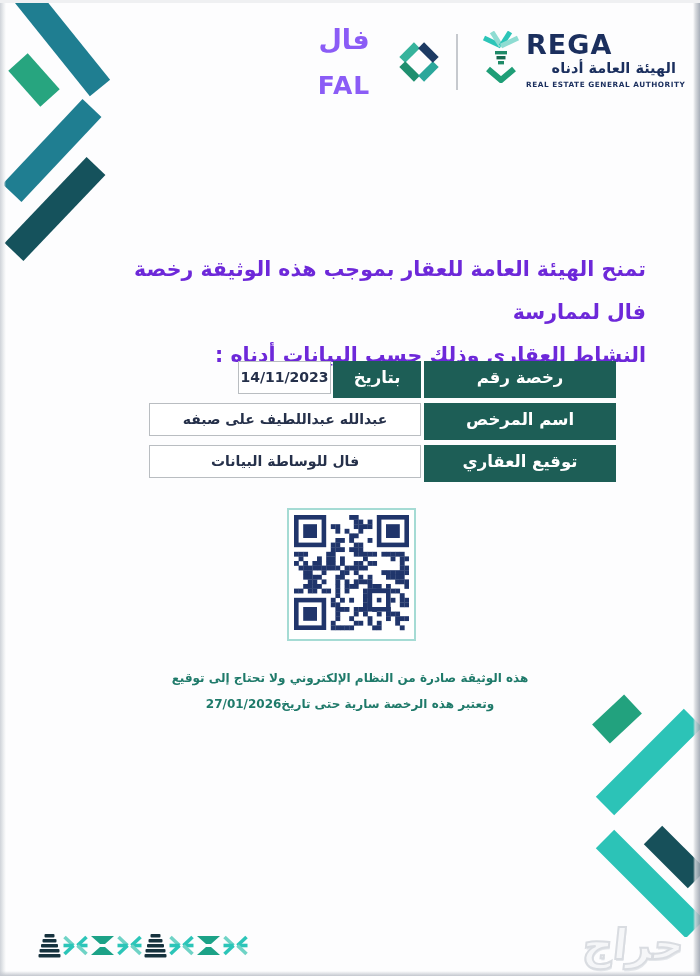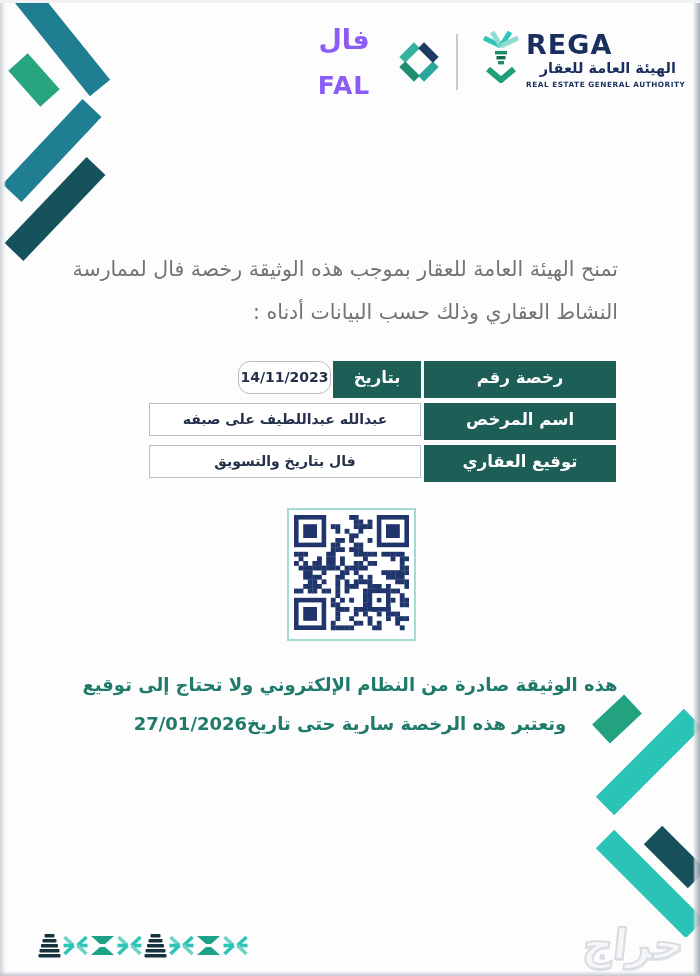--- a/index.html
+++ b/index.html
@@ -32,54 +32,54 @@
   .header-divider { position:absolute; left:456px; top:34px; width:2px; height:56px; background:#c6c9ce; }
 
   .rega-logo { position:absolute; left:481px; top:31px; width:196px; height:66px; display:flex; }
   .rega-text { margin-left:5px; width:150px; color:#1b2f5e; }
   .rega-name { display:block; font-size:27px; font-weight:700; letter-spacing:1px; line-height:1; }
   .rega-ar { display:block; font-size:14.5px; font-weight:700; text-align:right; direction:rtl; margin-top:3px; line-height:1.1; }
   .rega-en { display:block; font-size:7.3px; font-weight:700; letter-spacing:.55px; margin-top:3px; white-space:nowrap; }
 
   
   .intro {
-    position:absolute; top:248px; right:82px; width:548px;
+    position:absolute; top:248px; right:54px; width:548px;
     direction:rtl; text-align:right;
-    color:#737373; font-size:20.5px; font-weight:400; line-height:2.1;
+    color:#6d28d9; font-size:20.5px; font-weight:700; line-height:2.1;
   }
   .intro span { display:block; }
 
   
   .license-table { position:absolute; left:85px; top:361px; width:531px; direction:rtl; }
   .lt-row { display:flex; margin-bottom:5px; }
   .lt-label {
     background:#1d5e56; color:#ffffff; font-weight:700; font-size:16.5px;
     height:37px; line-height:33px; text-align:center; flex:0 0 auto;
   }
   .lt-value {
     background:#ffffff; border:1px solid #b9bdc1; color:#25304a;
     font-weight:700; font-size:14px; height:33px; line-height:31px; text-align:center; flex:0 0 auto;
   }
   .w-label-main { width:192px; margin-left:3px; }
   .w-num  { width:150px; margin-left:3px; }
   .w-date-label { width:88px;  margin-left:2px; }
-  .w-date { width:93px;border-radius:12px; }
+  .w-date { width:93px; }
   .w-wide { width:272px; }
 
   
   .qr-box {
     position:absolute; left:287px; top:508px; width:129px; height:133px;
     background:#ffffff; border:2px solid #a5dbd4; padding:5px 5px;
   }
 
   
   .footer-note {
     position:absolute; top:666px; left:70px; width:560px;
     direction:rtl; text-align:center;
-    color:#1f7a6a; font-size:18px; font-weight:700; line-height:2.15;
+    color:#1f7a6a; font-size:12px; font-weight:700; line-height:2.15;
   }
   .footer-note span { display:block; }
 
   
   .footer-icons { position:absolute; left:38px; top:932px; display:flex; gap:2px; align-items:center; }
   .footer-icons .ficon { display:inline-block; line-height:0; }
 
   
   .watermark {
     position:absolute; right:16px; top:920px; direction:rtl;
@@ -130,21 +130,21 @@
       <line x1="20" y1="15" x2="11" y2="1" stroke="#8edcd2" stroke-width="5"></line>
       <line x1="20" y1="15" x2="29" y2="1" stroke="#2cc5b8" stroke-width="5"></line>
       <line x1="20" y1="15" x2="37" y2="7" stroke="#8edcd2" stroke-width="5"></line>
       <rect x="14" y="20" width="12" height="3.4" fill="#1f8a68"></rect>
       <rect x="15.5" y="25" width="9" height="3.4" fill="#17694f"></rect>
       <rect x="17" y="30" width="6" height="3.4" fill="#1f8a68"></rect>
       <path d="M7 38 L20 49 L33 38" fill="none" stroke="#1f9e77" stroke-width="6"></path>
     </svg>
     <div class="rega-text">
       <span class="rega-name">REGA</span>
-      <span class="rega-ar">الهيئة العامة للعقار</span>
+      <span class="rega-ar">الهيئة العامة أدناه</span>
       <span class="rega-en">REAL ESTATE GENERAL AUTHORITY</span>
     </div>
   </div>
 
   <div class="intro">
     <span>تمنح الهيئة العامة للعقار بموجب هذه الوثيقة رخصة فال لممارسة</span>
     <span>النشاط العقاري وذلك حسب البيانات أدناه :</span>
   </div>
 
   <div class="license-table">
@@ -152,21 +152,21 @@
       <div class="lt-label w-label-main">رخصة رقم</div>
       <div class="lt-label w-date-label">بتاريخ</div>
       <div class="lt-value w-date">14/11/2023</div>
     </div>
     <div class="lt-row">
       <div class="lt-label w-label-main">اسم المرخص</div>
       <div class="lt-value w-wide">عبدالله عبداللطيف على صبفه</div>
     </div>
     <div class="lt-row">
       <div class="lt-label w-label-main">توقيع العقاري</div>
-      <div class="lt-value w-wide">فال بتاريخ والتسويق</div>
+      <div class="lt-value w-wide">فال للوساطة البيانات</div>
     </div>
   </div>
 
   <div class="qr-box">
     <svg width="115" height="119" viewBox="0 0 115 119">
         <rect x="55.2" y="0.0" width="4.85" height="4.85" fill="#20356b"></rect>
         <rect x="59.8" y="0.0" width="4.85" height="4.85" fill="#20356b"></rect>
         <rect x="59.8" y="4.6" width="4.85" height="4.85" fill="#20356b"></rect>
         <rect x="64.4" y="4.6" width="4.85" height="4.85" fill="#20356b"></rect>
         <rect x="73.6" y="4.6" width="4.85" height="4.85" fill="#20356b"></rect>

